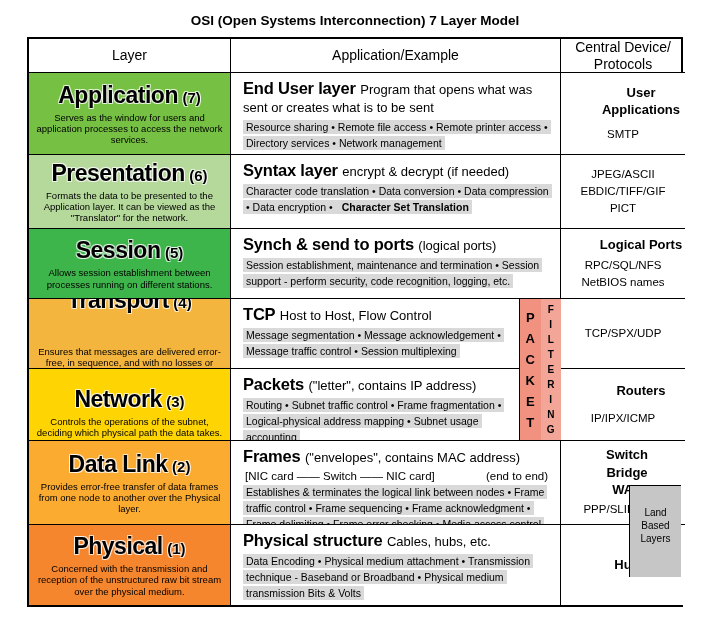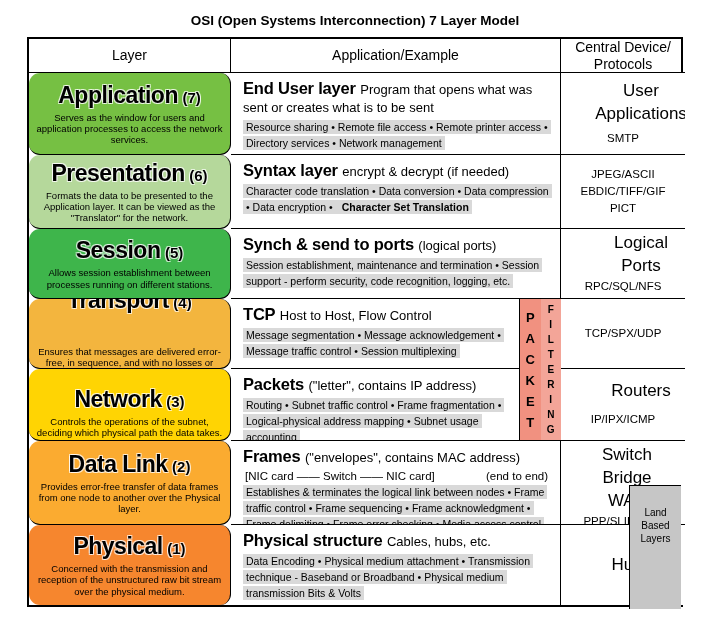--- a/index.html
+++ b/index.html
@@ -20,21 +20,21 @@
   }
   .cell { border-right:1px solid #000; border-bottom:1px solid #000; overflow:hidden; }
   .osi-table > .cell:nth-child(3n) { border-right:none; }
   .osi-table > .cell:nth-child(n+22) { border-bottom:none; }
 
   .hdr { display:flex; align-items:center; justify-content:center; text-align:center;
          font-size:14px; line-height:1.15; white-space:pre-line; }
 
   
   .layer-cell { display:flex; flex-direction:column; align-items:center; justify-content:center;
-                text-align:center; padding:2px 4px;border-radius:11px; }
+                text-align:center; padding:2px 4px; }
   .bg-application  { background:var(--c-application); }
   .bg-presentation { background:var(--c-presentation);text-align:center; }
   .bg-session      { background:var(--c-session); }
   .bg-transport    { background:var(--c-transport);gap:29px; }
   .bg-network      { background:var(--c-network);justify-content:flex-end; }
   .bg-datalink     { background:var(--c-datalink); }
   .bg-physical     { background:var(--c-physical); }
   .layer-name { white-space:nowrap;
     text-shadow:-1px -1px 0 #ffffffb0, 1px -1px 0 #ffffffb0, -1px 1px 0 #ffffffb0, 1px 1px 0 #ffffffb0; }
   .layer-name .big { font-size:23px; font-weight:bold; letter-spacing:-0.5px; }
@@ -50,35 +50,35 @@
   .nic-line { display:flex; justify-content:space-between; font-size:11.5px; margin:1px 2px 3px 2px;align-items:center; }
   .details { font-size:10.5px; line-height:1.5; }
   .details span { background:var(--c-detail_bg); padding:1px 3px;
                   -webkit-box-decoration-break:clone; box-decoration-break:clone; }
   .details .db { font-weight:bold; }
 
   
   .dev-cell { background:#fff; display:flex; flex-direction:column; align-items:center;
               justify-content:space-evenly; text-align:center; padding:3px 2px; }
   .pad-land { padding-right:30px; }
-  .dev-bold { font-size:17px; font-weight:normal; white-space:pre-line; line-height:1.35;margin-left:36px; }
+  .dev-bold { font-size:13px; font-weight:bold; white-space:pre-line; line-height:1.35;margin-left:36px; }
   .dev-plain { font-size:11.5px; white-space:pre-line; line-height:1.5; }
   .dev-bold:empty, .dev-plain:empty { display:none; }
 
   
   .pf-strip { position:absolute; left:490px; top:260px; width:42px; height:142px;
               background:var(--c-strip_bg); border-left:1px solid #000; border-bottom:1px solid #000;
               display:flex; }
   .pf-col { flex:1; display:flex; align-items:center; justify-content:center; text-align:center;
             white-space:pre-line; font-weight:bold; }
   .pf-packet { font-size:13px; line-height:21px; }
   .pf-filtering { font-size:10px; line-height:15px; background:#ffffff30; }
 
   
-  .land-box { position:absolute; right:0; top:446px; width:52px; height:124px;
+  .land-box { position:absolute; right:0; top:446px; width:52px; height:92px;
               background:var(--c-land_bg); border-left:1px solid #000; border-top:1px solid #000; }
   .land-text { text-align:center; white-space:pre-line; font-size:10px; line-height:1.3;
                padding-top:20px; }
 </style>
 </head>
 <body>
 
 <div class="page-title">OSI (Open Systems Interconnection) 7 Layer Model</div>
 
 <div class="osi-table">

